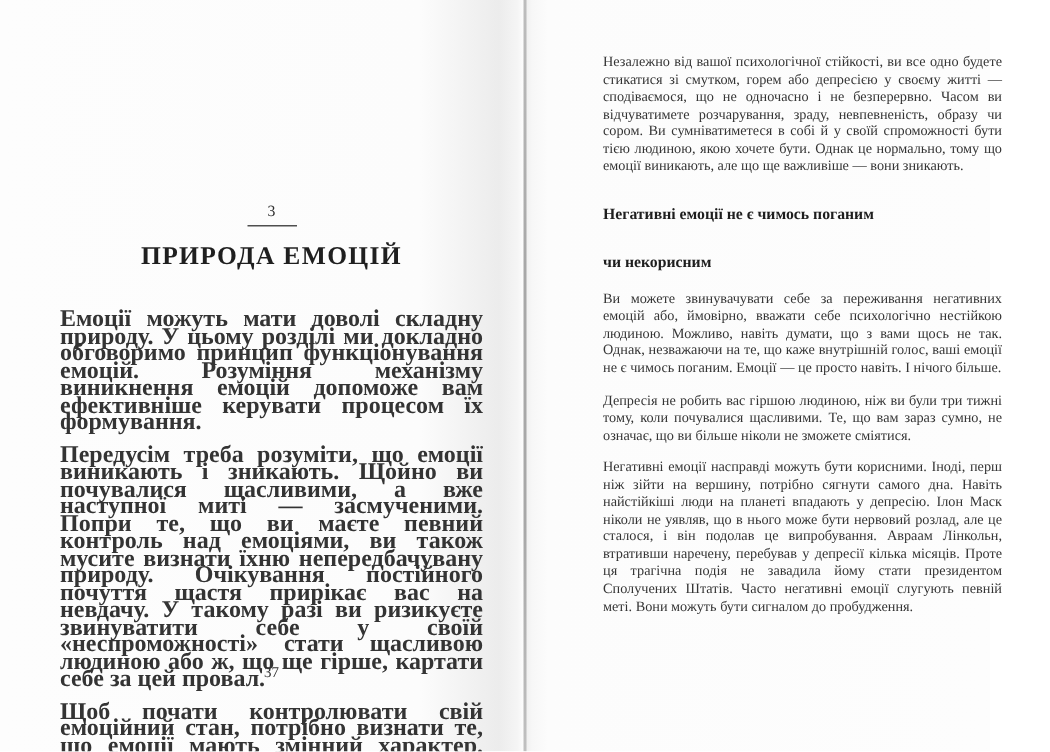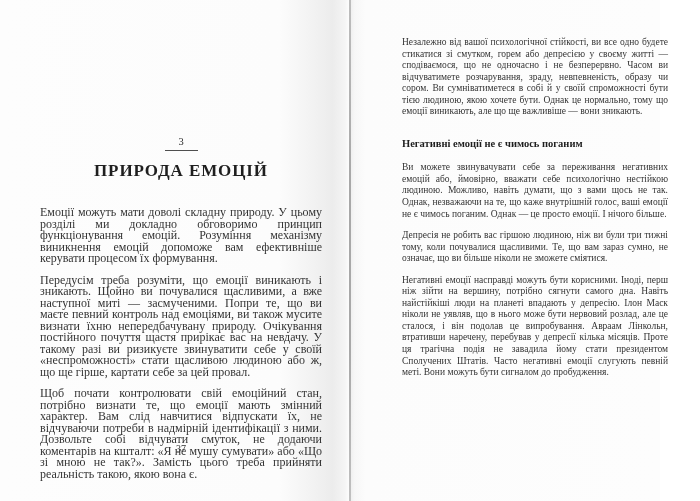--- a/index.html
+++ b/index.html
@@ -36,21 +36,21 @@
 
   .body-block { position:absolute; left:0; width:100%; }
   .body-left  { top:207px; }
   .body-right { top:37px; }
 
   .body-block p {
     margin:0 0 10px 0;
     text-align:justify;
     hyphens:auto;
   }
-  .body-left  p { font-size:12px;  line-height:11.5px; }
+  .body-left  p { font-size:16px;  line-height:11.5px;font-weight:bold; }
   .body-right p { font-size:9.5px; line-height:11.55px; }
 
   .section-heading {
     margin:9px 0 12px 0; font-weight:bold;
     font-size:10.5px; line-height:12.5px; color:#1e1e1e;
   }
   .section-heading span { display:block;margin-top:20px; }
 
   .pagenum {
     position:absolute; top:443px; left:0; width:100%;
@@ -82,23 +82,24 @@
   </div>
 
   <div class="page page-right">
     <div class="col col-right">
 
       <div class="body-block body-right">
         <p>Незалежно від вашої психологічної стійкості, ви все одно будете стикатися зі смутком, горем або депресією у своєму житті — сподіваємося, що не одночасно і не безперервно. Часом ви відчуватимете розчарування, зраду, невпевненість, образу чи сором. Ви сумніватиметеся в собі й у своїй спроможності бути тією людиною, якою хочете бути. Однак це нормально, тому що емоції виникають, але що ще важливіше — вони зникають.</p>
 
         <div class="section-heading">
           <span>Негативні емоції не є чимось поганим</span>
+          <span>чи некорисним</span>
         </div>
 
-        <p>Ви можете звинувачувати себе за переживання негативних емоцій або, ймовірно, вважати себе психологічно нестійкою людиною. Можливо, навіть думати, що з вами щось не так. Однак, незважаючи на те, що каже внутрішній голос, ваші емоції не є чимось поганим. Однак — це просто емоції. І нічого більше.</p>
+        <p>Ви можете звинувачувати себе за переживання негативних емоцій або, ймовірно, вважати себе психологічно нестійкою людиною. Можливо, навіть думати, що з вами щось не так. Однак, незважаючи на те, що каже внутрішній голос, ваші емоції не є чимось поганим. Емоції — це просто навіть. І нічого більше.</p>
         <p>Депресія не робить вас гіршою людиною, ніж ви були три тижні тому, коли почувалися щасливими. Те, що вам зараз сумно, не означає, що ви більше ніколи не зможете сміятися.</p>
         <p>Негативні емоції насправді можуть бути корисними. Іноді, перш ніж зійти на вершину, потрібно сягнути самого дна. Навіть найстійкіші люди на планеті впадають у депресію. Ілон Маск ніколи не уявляв, що в нього може бути нервовий розлад, але це сталося, і він подолав це випробування. Авраам Лінкольн, втративши наречену, перебував у депресії кілька місяців. Проте ця трагічна подія не завадила йому стати президентом Сполучених Штатів. Часто негативні емоції слугують певній меті. Вони можуть бути сигналом до пробудження.</p>
       </div>
 
     </div>
   </div>
 
   <div class="spine-line"></div>
 
 </div>

